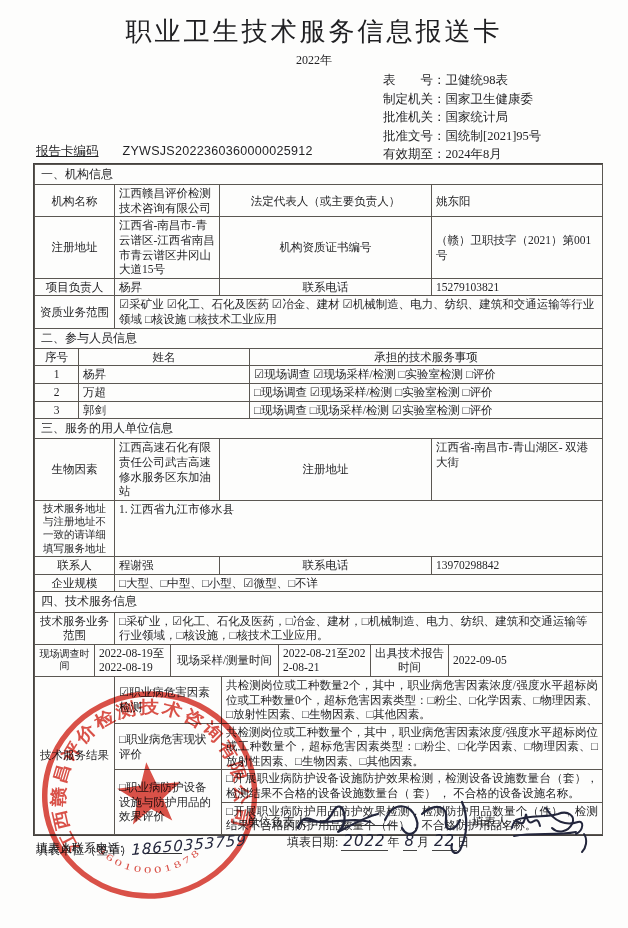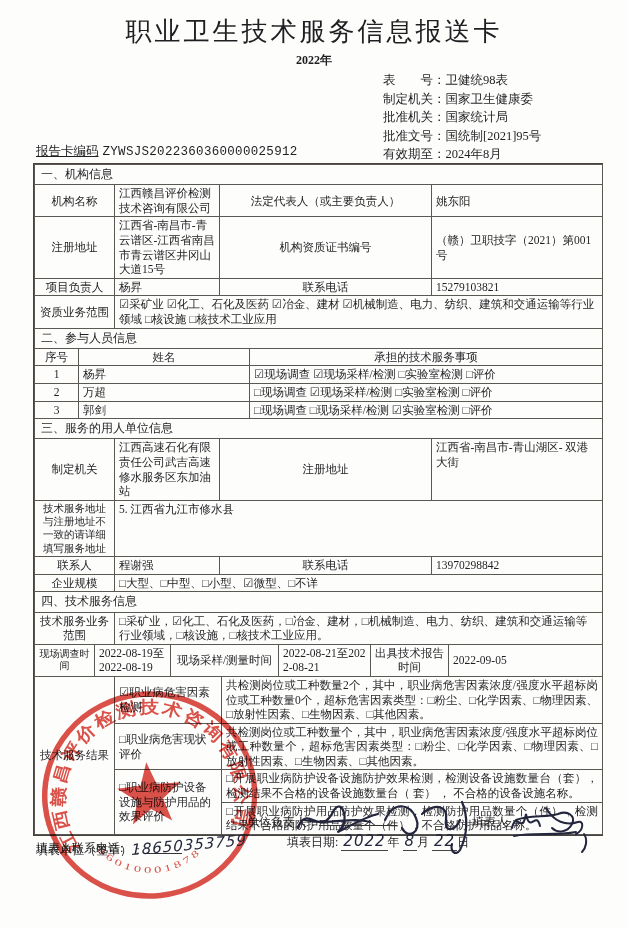--- a/index.html
+++ b/index.html
@@ -11,33 +11,33 @@
     font-family:"Liberation Serif","DejaVu Serif","DejaVu Sans",serif;
     color:#1f1f22;
   }
   
   .doc-title{
     position:absolute;left:0;top:14px;width:100%;
     text-align:center;font-size:26px;font-weight:normal;letter-spacing:3px;
   }
   .doc-year{
     position:absolute;left:0;top:52px;width:100%;
-    text-align:center;font-size:12px;font-weight:bold;
+    text-align:center;font-size:12px;
   }
   .meta{
     position:absolute;left:383px;top:71px;
     font-size:12.5px;line-height:1.48;
   }
   .meta-row{white-space:nowrap;}
   .meta-label{display:inline-block;}
   .report-code{
     position:absolute;left:36px;top:143px;font-size:12.5px;
   }
   .report-code .code-label{margin-right:4px;text-decoration:underline;}
-  .report-code .code-value{font-family:Liberation Mono, monospace;letter-spacing:.3px;}
+  .report-code .code-value{font-family:Liberation Sans, sans-serif;letter-spacing:.3px;margin-left:20px;}
   
   .form{
     position:absolute;left:33px;top:163px;width:568px;
     border:1.5px solid #45423f;
   }
   table{width:100%;border-collapse:collapse;table-layout:fixed;margin-top:-1px;}
   table:first-child{margin-top:0;}
   td{
     border:1px solid #5b5752;
     font-size:11.5px;line-height:1.27;
@@ -171,28 +171,28 @@
           <col style="width:80px">
           <col style="width:105px">
           <col style="width:212px">
           <col style="width:171px">
         </colgroup>
       <tbody>
           <tr>
             <td class="sec" colspan="4">三、服务的用人单位信息</td>
           </tr>
       <tr>
-        <td class="lbl">制定机关</td>
+        <td class="lbl">生物因素</td>
         <td class="val">江西高速石化有限责任公司武吉高速修水服务区东加油站</td>
         <td class="lbl">注册地址</td>
         <td class="val top">江西省-南昌市-青山湖区-  双港大街</td>
       </tr>
       <tr>
         <td class="lbl small-lbl">技术服务地址与注册地址不一致的请详细填写服务地址</td>
-        <td class="val top" colspan="3">5.  江西省九江市修水县</td>
+        <td class="val top" colspan="3">1.  江西省九江市修水县</td>
       </tr>
       <tr>
         <td class="lbl">联系人</td>
         <td class="val">程谢强</td>
         <td class="lbl">联系电话</td>
         <td class="val">13970298842</td>
       </tr>
       <tr>
         <td class="lbl">企业规模</td>
         <td class="val" colspan="3">□大型、□中型、□小型、☑微型、□不详</td>

